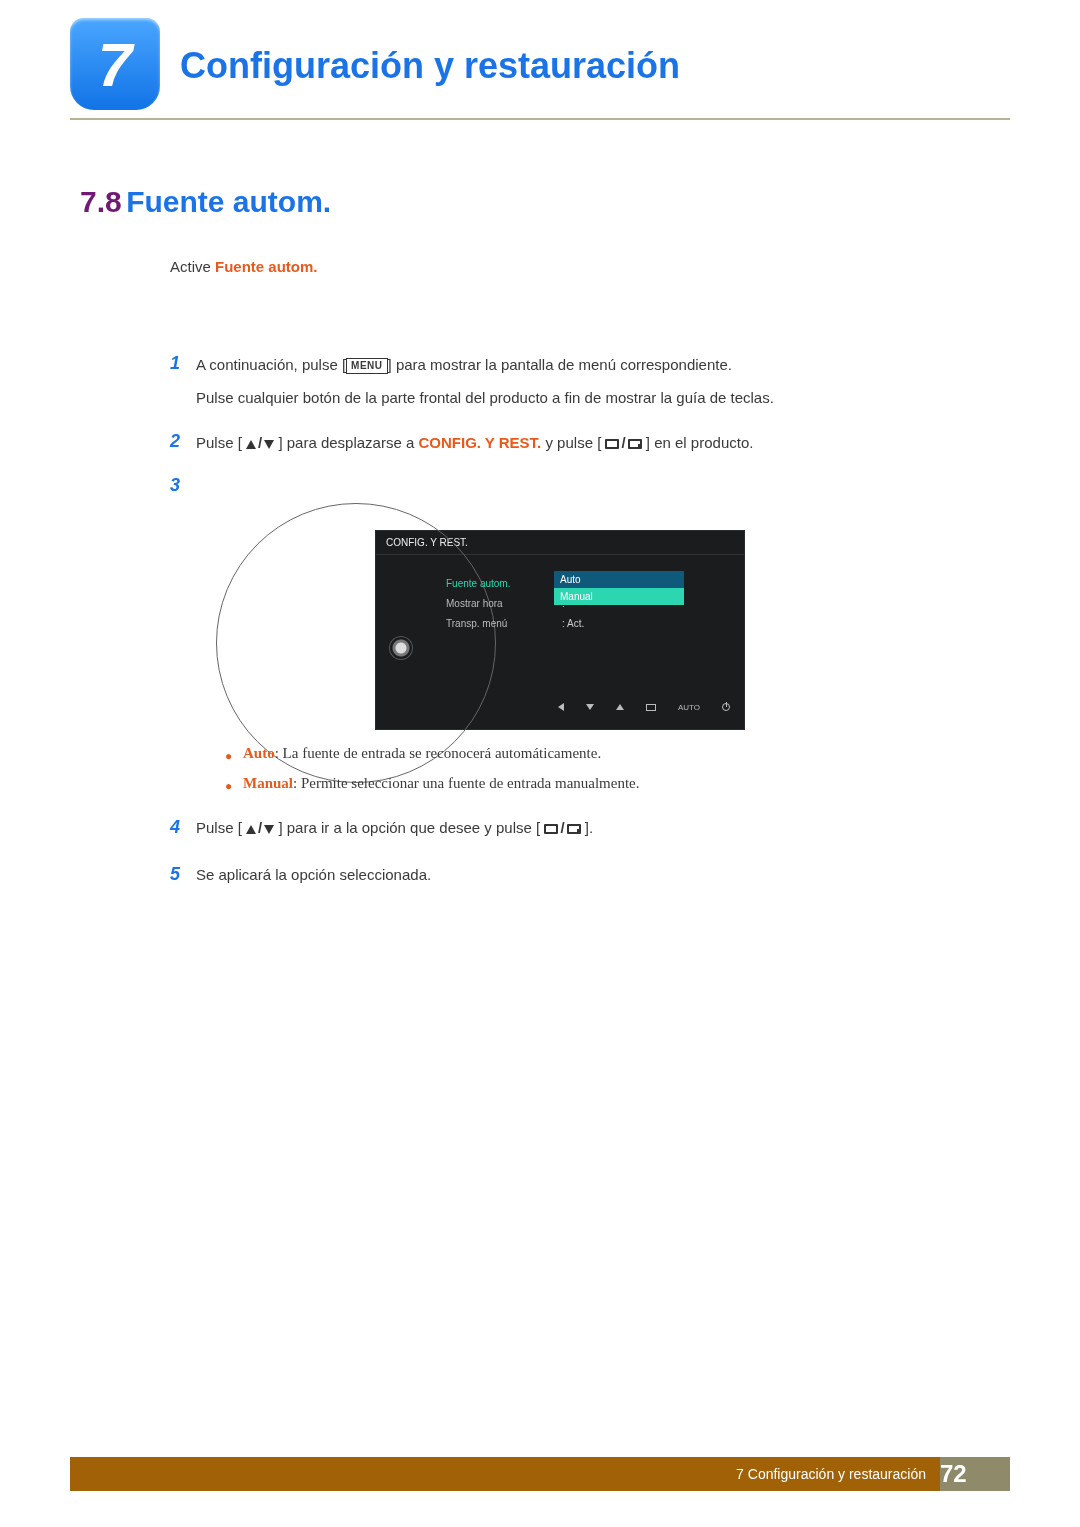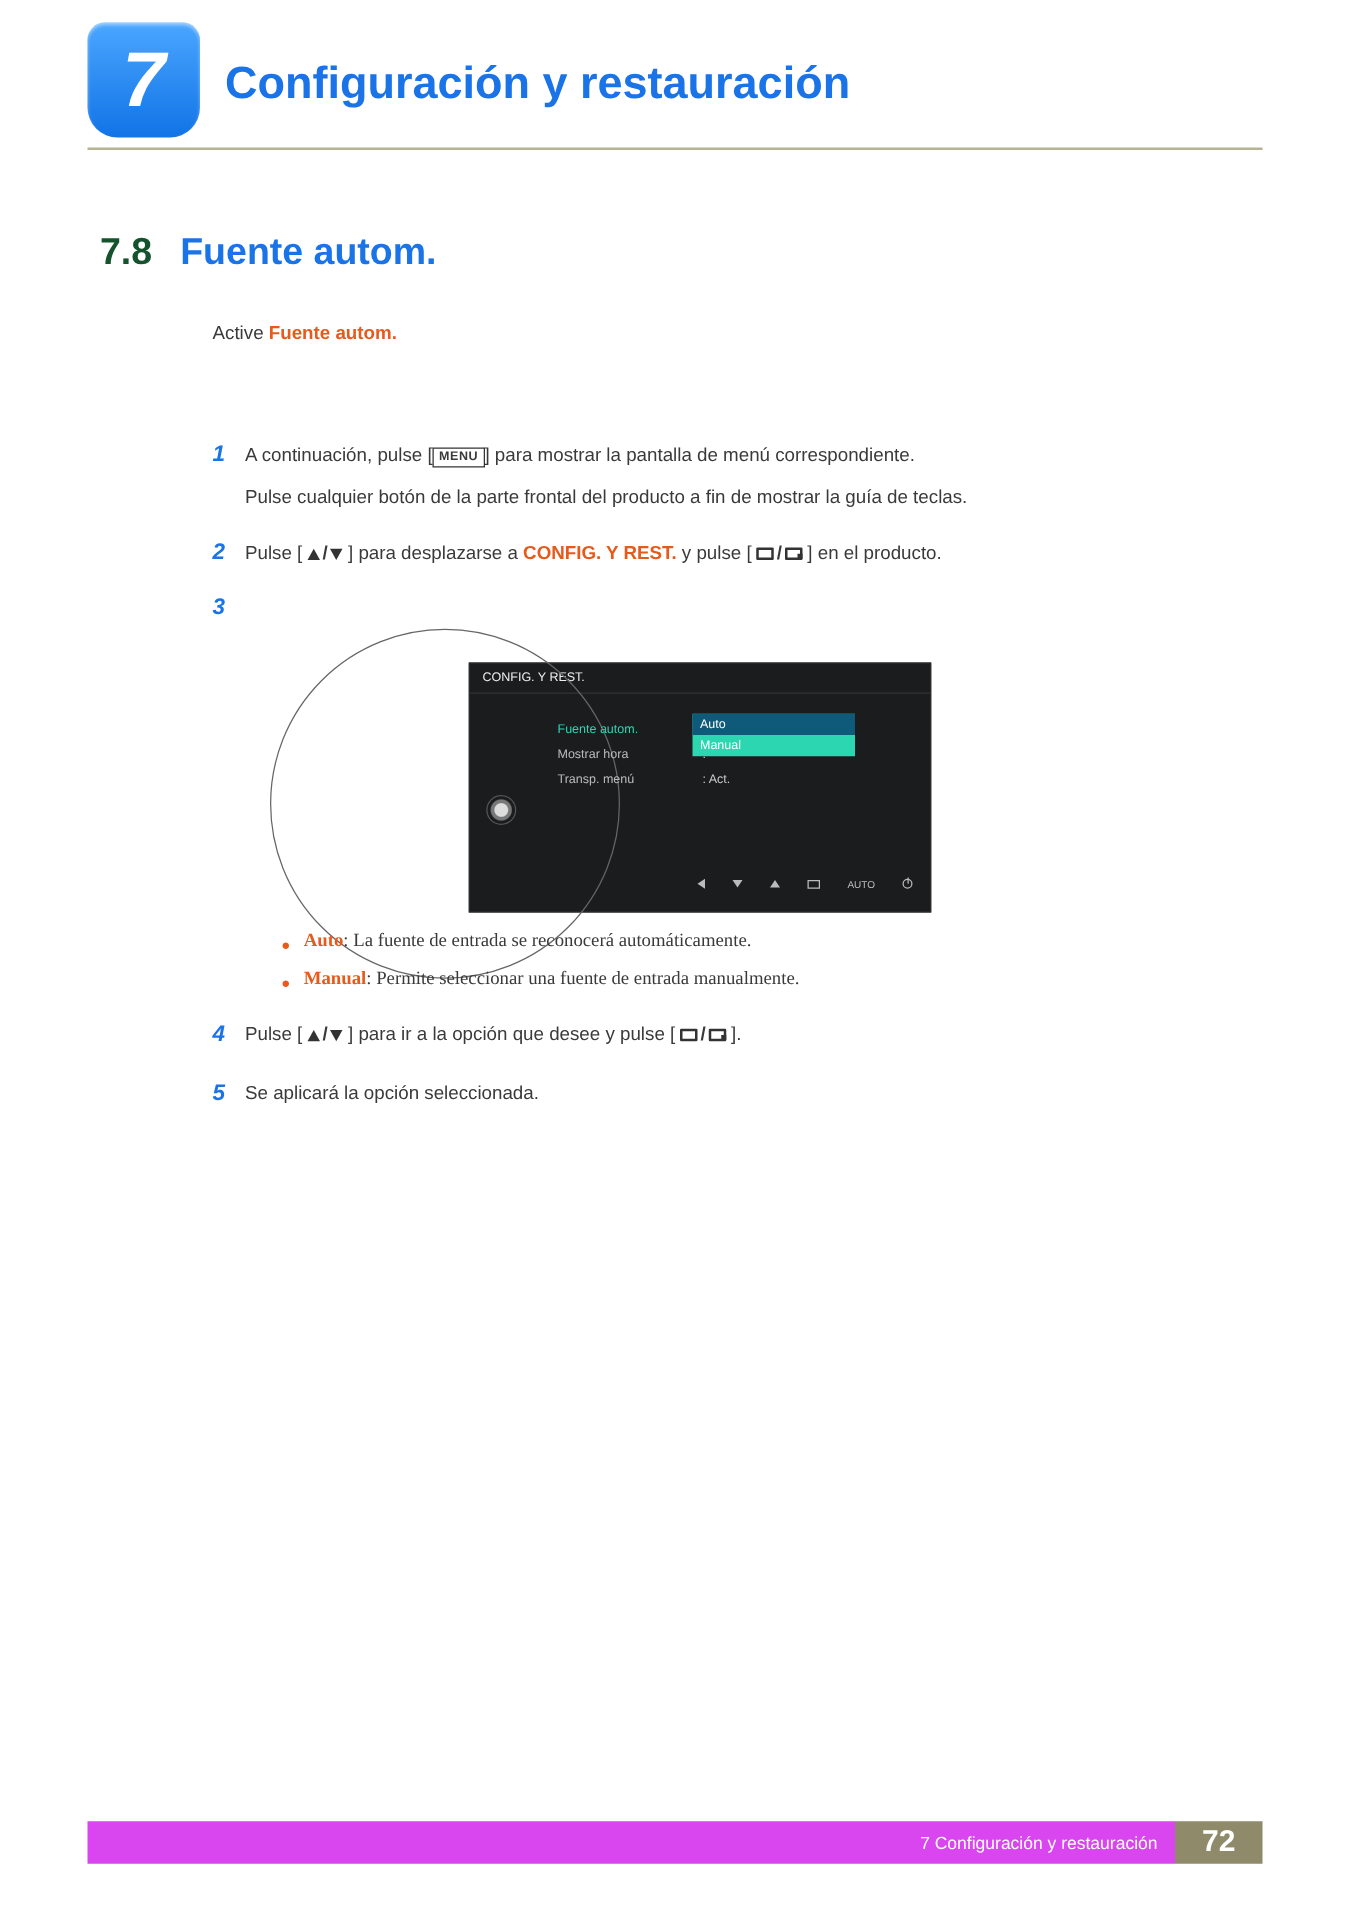--- a/index.html
+++ b/index.html
@@ -19,21 +19,21 @@
     position: absolute; left: 180px; top: 45px;
     color: #1a74e8; font-size: 36px; font-weight: bold;
   }
   .header-divider {
     position: absolute; left: 70px; top: 118px; width: 940px; height: 2px; background: #b7b493;
   }
 
   .section-heading {
     position: absolute; left: 80px; top: 185px;
   }
-  .section-number { color: #14532d; font-size: 30px; font-weight: bold; margin-right: 18px; }
+  .section-number { color: #701a75; font-size: 30px; font-weight: bold; }
   .section-title  { color: #1a74e8; font-size: 30px; font-weight: bold; }
 
   .intro-line { position: absolute; left: 170px; top: 258px; font-size: 15px; }
   .intro-line .bold-orange { color: #e85a1a; font-weight: bold; }
 
   .subsection-heading {
     position: absolute; left: 170px; top: 310px;
     color: #1a74e8; font-size: 18px; font-weight: bold;
   }
   .sub-number { margin-right: 12px; }
@@ -99,27 +99,27 @@
   .bullets { position: absolute; left: 225px; top: 745px; font-size: 15px; width: 730px; }
   .bullet-row { display: flex; margin-bottom: 8px; }
   .bullet-dot { width: 18px; flex: none; color: #e85a1a; font-size: 12px; line-height: 22px; }
   .bullet-body { flex: 1; font-family: Liberation Serif, serif; }
 
   .steps-lower { position: absolute; left: 170px; top: 812px; width: 790px; font-size: 15px; line-height: 1.7; }
 
   
   .footer-bar {
     position: absolute; left: 70px; bottom: 36px; width: 870px; height: 34px;
-    background: #d946ef; display: flex; align-items: center; justify-content: flex-end;
+    background: #a16207; display: flex; align-items: center; justify-content: flex-end;
     padding-right: 14px; color: #fff; font-size: 14px; padding-left: 28px;
   }
   .page-num-box {
     position: absolute; right: 70px; bottom: 36px; width: 70px; height: 34px;
     background: #8f8a69; color: #fff; font-size: 24px; font-weight: bold;
-    display: flex; align-items: center; justify-content: center;
+    display: flex; align-items: center; justify-content: flex-start;
   }
 </style>
 </head>
 <body>
 
 <div class="page">
 
   <div class="chapter-tab">
     <span>7</span>
   </div>

